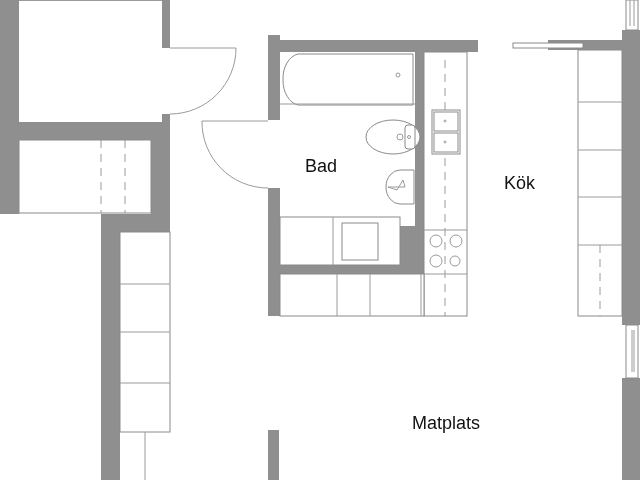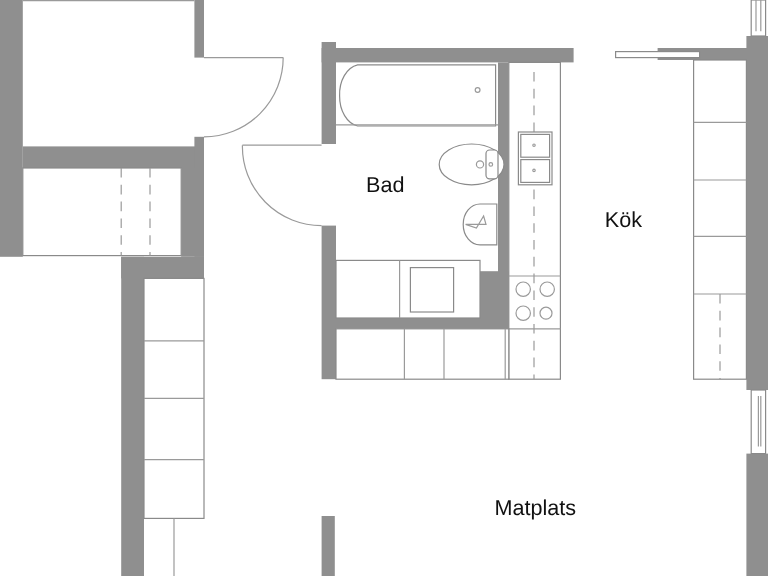--- a/index.html
+++ b/index.html
@@ -140,15 +140,15 @@
   <g>
     <rect class="fix" x="578" y="50" width="44" height="266"></rect>
     <line class="thin" x1="578" y1="102" x2="622" y2="102"></line>
     <line class="thin" x1="578" y1="150" x2="622" y2="150"></line>
     <line class="thin" x1="578" y1="197" x2="622" y2="197"></line>
     <line class="thin" x1="578" y1="245" x2="622" y2="245"></line>
     <line class="dash" x1="600" y1="245" x2="600" y2="316"></line>
   </g>
 </svg>
 
-<div class="label" style="left:305px; top:144px;">Bad</div>
+<div class="label" style="left:305px; top:156px;">Bad</div>
 <div class="label" style="left:504px; top:173px;text-align:center;">Kök</div>
 <div class="label" style="left:412px; top:413px;text-align:right;">Matplats</div>
 
 </body></html>

